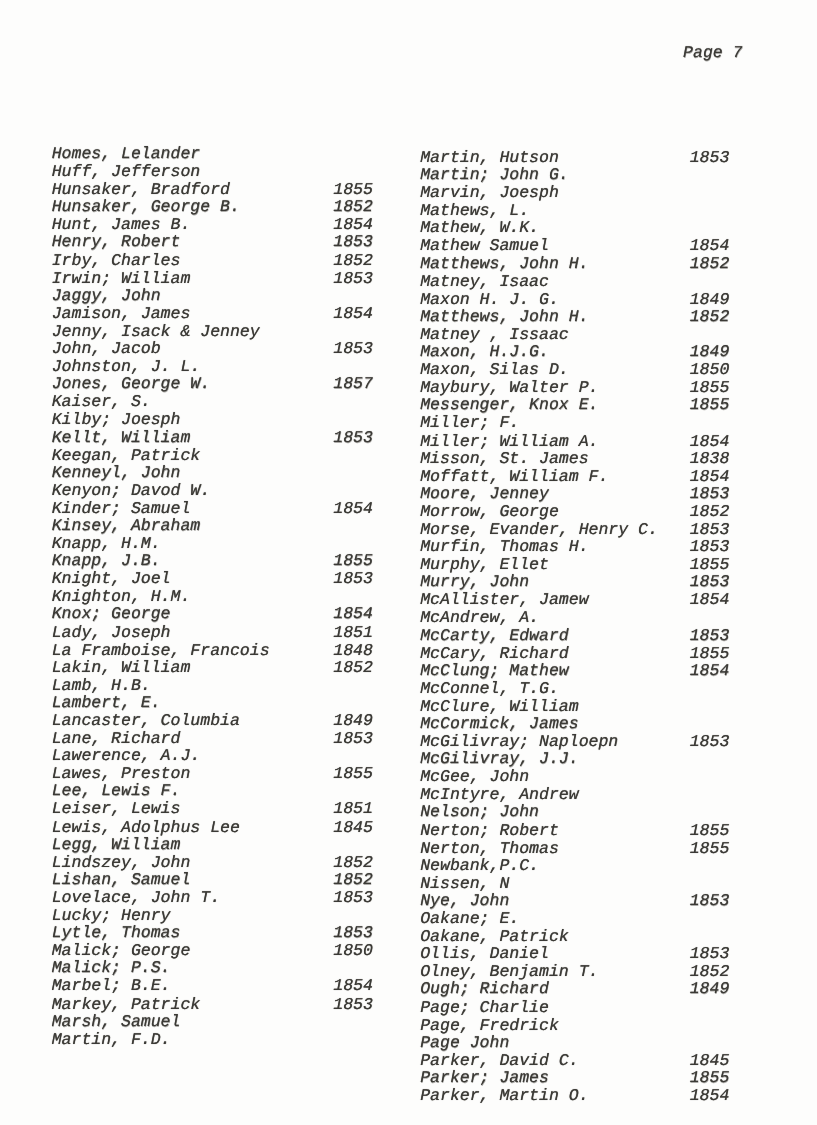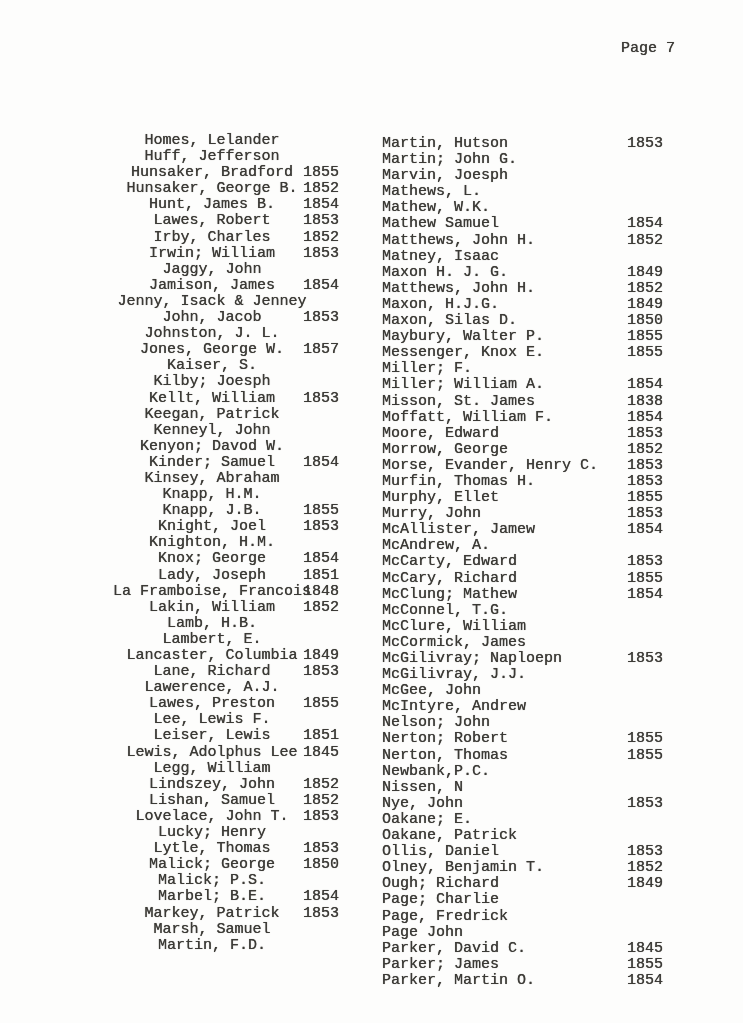--- a/index.html
+++ b/index.html
@@ -12,36 +12,37 @@
     width: 743px;
     height: 1023px;
     background: #fdfdfc;
     background-image:
       radial-gradient(circle at 85% 10%, rgba(0,0,0,0.012), transparent 40%),
       radial-gradient(circle at 10% 80%, rgba(0,0,0,0.015), transparent 45%);
     overflow: hidden;
     font-family: "Liberation Mono", "DejaVu Sans Mono", monospace;
     font-size: 15px;
     color: #3b3a36;
+    font-style: italic;
   }
   .ink {
     text-shadow: 0 0 0.7px rgba(70,68,62,0.85), 0.3px 0.3px 0.4px rgba(70,68,62,0.4);
     white-space: pre;
   }
   .page-number {
     position: absolute;
     top: 40px;
     left: 621px;
   }
   .col {
     position: absolute;
     top: 0;
     left: 0;
   }
-  .col-left  { top: 133px; left: 47px;  width: 330px; text-align: center; --year-x: 256px; }
+  .col-left  { top: 133px; left: 47px;  width: 330px; --year-x: 256px; }
   .col-right { top: 136px; left: 382px; width: 340px; --year-x: 245px; }
   .row {
     position: relative;
     height: 16.1px;
     line-height: 16.1px;
   }
   .row .name { display: inline-block; }
   .row .year {
     position: absolute;
     left: var(--year-x);
@@ -76,21 +77,21 @@
         <span class="name ink">Hunsaker, George B.</span>
         <span class="year ink">1852</span>
       </div>
 
       <div class="row">
         <span class="name ink">Hunt, James B.</span>
         <span class="year ink">1854</span>
       </div>
 
       <div class="row">
-        <span class="name ink">Lawes, Robert</span>
+        <span class="name ink">Henry, Robert</span>
         <span class="year ink">1853</span>
       </div>
 
       <div class="row">
         <span class="name ink">Irby, Charles</span>
         <span class="year ink">1852</span>
       </div>
 
       <div class="row">
         <span class="name ink">Irwin; William</span>
@@ -359,20 +360,24 @@
       <div class="row">
         <span class="name ink">Maxon H. J. G.</span>
         <span class="year ink">1849</span>
       </div>
 
       <div class="row">
         <span class="name ink">Matthews, John H.</span>
         <span class="year ink">1852</span>
       </div>
 
+      <div class="row">
+        <span class="name ink">Matney , Issaac</span>
+        <span class="year ink"></span>
+      </div>
 
       <div class="row">
         <span class="name ink">Maxon, H.J.G.</span>
         <span class="year ink">1849</span>
       </div>
 
       <div class="row">
         <span class="name ink">Maxon, Silas D.</span>
         <span class="year ink">1850</span>
       </div>
@@ -402,21 +407,21 @@
         <span class="year ink">1838</span>
       </div>
 
 
       <div class="row">
         <span class="name ink">Moffatt, William F.</span>
         <span class="year ink">1854</span>
       </div>
 
       <div class="row">
-        <span class="name ink">Moore, Edward</span>
+        <span class="name ink">Moore, Jenney</span>
         <span class="year ink">1853</span>
       </div>
 
       <div class="row">
         <span class="name ink">Morrow, George</span>
         <span class="year ink">1852</span>
       </div>
 
       <div class="row">
         <span class="name ink">Morse, Evander, Henry C.</span>

